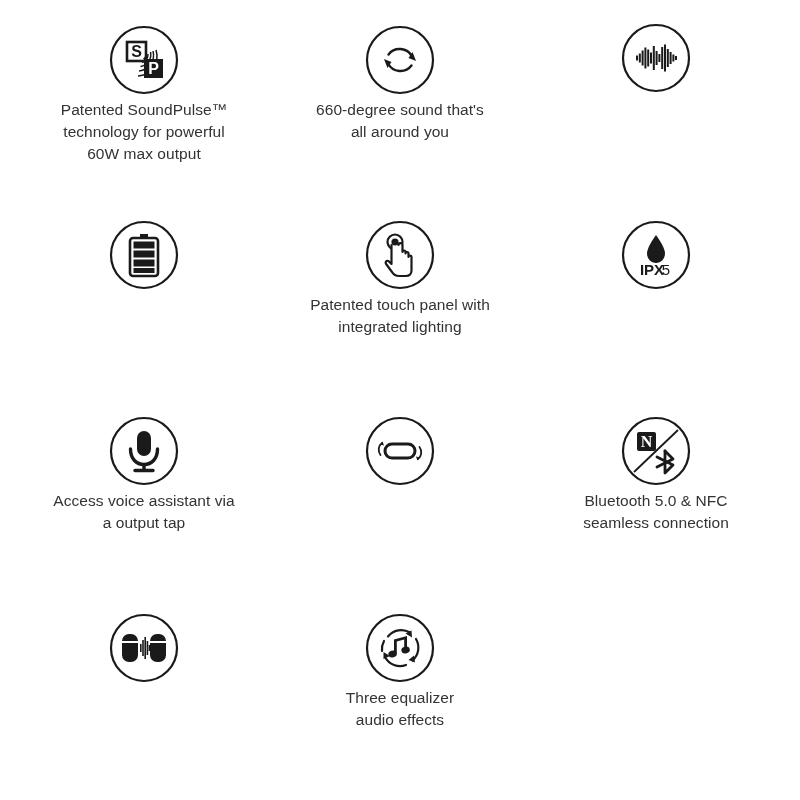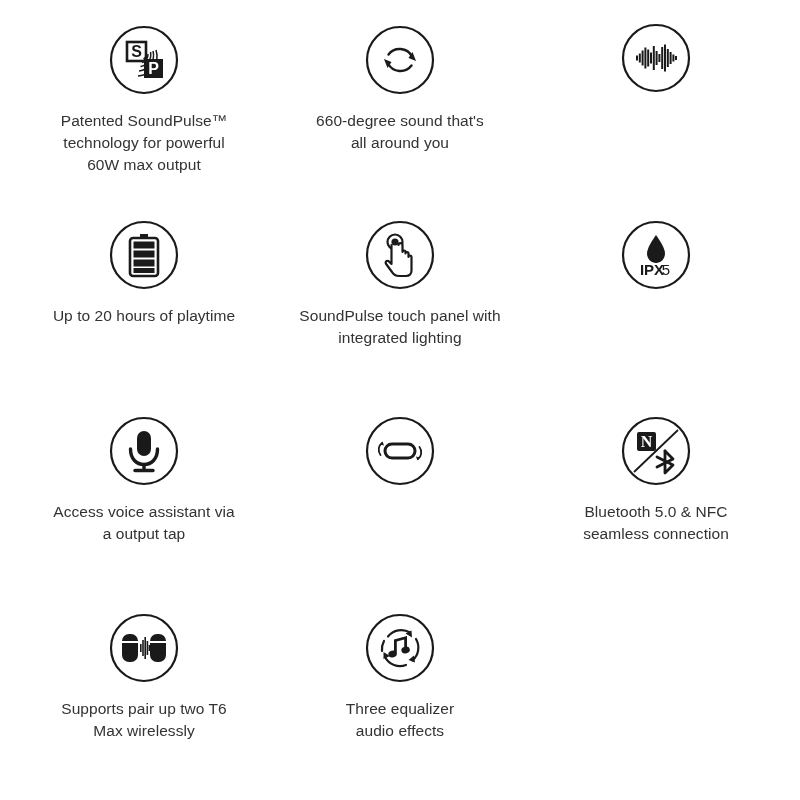--- a/index.html
+++ b/index.html
@@ -37,21 +37,21 @@
     height: 72px;
     display: block;
     flex: 0 0 auto;
   }
   .icon-wrap svg {
     display: block;
     width: 72px;
     height: 72px;
   }
   .feature-caption {
-    margin-top: 14px;
+    margin-top: 3px;
     font-size: 15.5px;
     line-height: 1.42;
     text-align: center;
     color: #333333;
     max-width: 215px;
     white-space: pre-line;
     letter-spacing: 0.05px;
   }
   
   .feature-cell.r1 { padding-top: 16px; }
@@ -133,35 +133,34 @@
       <svg viewBox="0 0 72 72" xmlns="http://www.w3.org/2000/svg">
         <circle cx="36" cy="36" r="33" fill="none" stroke="#1a1a1a" stroke-width="2.2"></circle>
         <rect x="32" y="15" width="8" height="4" fill="#1a1a1a"></rect>
         <rect x="22" y="19" width="28" height="38" rx="3" fill="none" stroke="#1a1a1a" stroke-width="2.6"></rect>
         <rect x="25.5" y="22.5" width="21" height="7" fill="#1a1a1a"></rect>
         <rect x="25.5" y="31.5" width="21" height="7" fill="#1a1a1a"></rect>
         <rect x="25.5" y="40.5" width="21" height="7" fill="#1a1a1a"></rect>
         <rect x="25.5" y="49.0" width="21" height="5" fill="#1a1a1a"></rect>
       </svg>
     </span>
-    <div class="feature-caption">Up to 20 hours of playtime</div>
   </div>
 
   <div class="feature-cell r2">
     <span class="icon-wrap">
       <svg viewBox="0 0 72 72" xmlns="http://www.w3.org/2000/svg">
         <circle cx="36" cy="36" r="33" fill="none" stroke="#1a1a1a" stroke-width="2.2"></circle>
 
         <circle cx="31" cy="23" r="7.5" fill="none" stroke="#1a1a1a" stroke-width="2.2"></circle>
 
         <path d="M27.5 26 L27.5 45 L25 42.5 C23 40.5 20.5 43 22.5 45.5 L28 53 C29.5 55.5 31.5 57 35 57 L42 57 C45.5 57 47.5 54.5 47.5 51.5 L47.5 38 C47.5 36 44.5 36 44.5 38 L44.5 34.5 C44.5 32.5 41.5 32.5 41.5 34.5 L41.5 33 C41.5 31 38.5 31 38.5 33 L38.5 26 C38.5 23.5 34.5 23.5 34.5 26 L34.5 26" fill="#ffffff" stroke="#1a1a1a" stroke-width="2.2" stroke-linejoin="round" stroke-linecap="round"></path>
         <circle cx="31" cy="23" r="3.6" fill="#1a1a1a"></circle>
       </svg>
     </span>
-    <div class="feature-caption">SoundPulse touch panel with
+    <div class="feature-caption">Patented touch panel with
 integrated lighting</div>
   </div>
 
   <div class="feature-cell r3">
     <span class="icon-wrap">
       <svg viewBox="0 0 72 72" xmlns="http://www.w3.org/2000/svg">
         <circle cx="36" cy="36" r="33" fill="none" stroke="#1a1a1a" stroke-width="2.2"></circle>
         <path d="M36 16 C36 16 45 28 45 34.5 C45 39.8 40.9 44 36 44 C31.1 44 27 39.8 27 34.5 C27 28 36 16 36 16 Z" fill="#1a1a1a"></path>
         <text x="32" y="56" text-anchor="middle" font-family="'Liberation Sans', sans-serif" font-size="15" font-weight="bold" fill="#1a1a1a">IPX</text>
         <text x="46" y="56" text-anchor="middle" font-family="'Liberation Sans', sans-serif" font-size="15" font-weight="normal" fill="#1a1a1a">5</text>
@@ -226,22 +225,20 @@
         <line x1="42" y1="30" x2="58" y2="30" stroke="#ffffff" stroke-width="2"></line>
         <g fill="#1a1a1a">
           <rect x="32.0" y="32" width="1.6" height="8"></rect>
           <rect x="34.2" y="28" width="1.6" height="16"></rect>
           <rect x="36.4" y="25" width="1.6" height="22"></rect>
           <rect x="38.6" y="29" width="1.6" height="14"></rect>
           <rect x="40.6" y="33" width="1.6" height="6"></rect>
         </g>
       </svg>
     </span>
-    <div class="feature-caption">Supports pair up two T6
-Max wirelessly</div>
   </div>
 
   <div class="feature-cell r4">
     <span class="icon-wrap">
       <svg viewBox="0 0 72 72" xmlns="http://www.w3.org/2000/svg">
         <circle cx="36" cy="36" r="33" fill="none" stroke="#1a1a1a" stroke-width="2.2"></circle>
 
         <path d="M24 24.5 A17 17 0 0 1 46 20.5" fill="none" stroke="#1a1a1a" stroke-width="2.2" stroke-linecap="round"></path>
         <polygon points="47.5,18.5 48,25.5 41.5,21.5" fill="#1a1a1a"></polygon>
         <path d="M52 27 A17 17 0 0 1 48.5 48.5" fill="none" stroke="#1a1a1a" stroke-width="2.2" stroke-linecap="round"></path>

